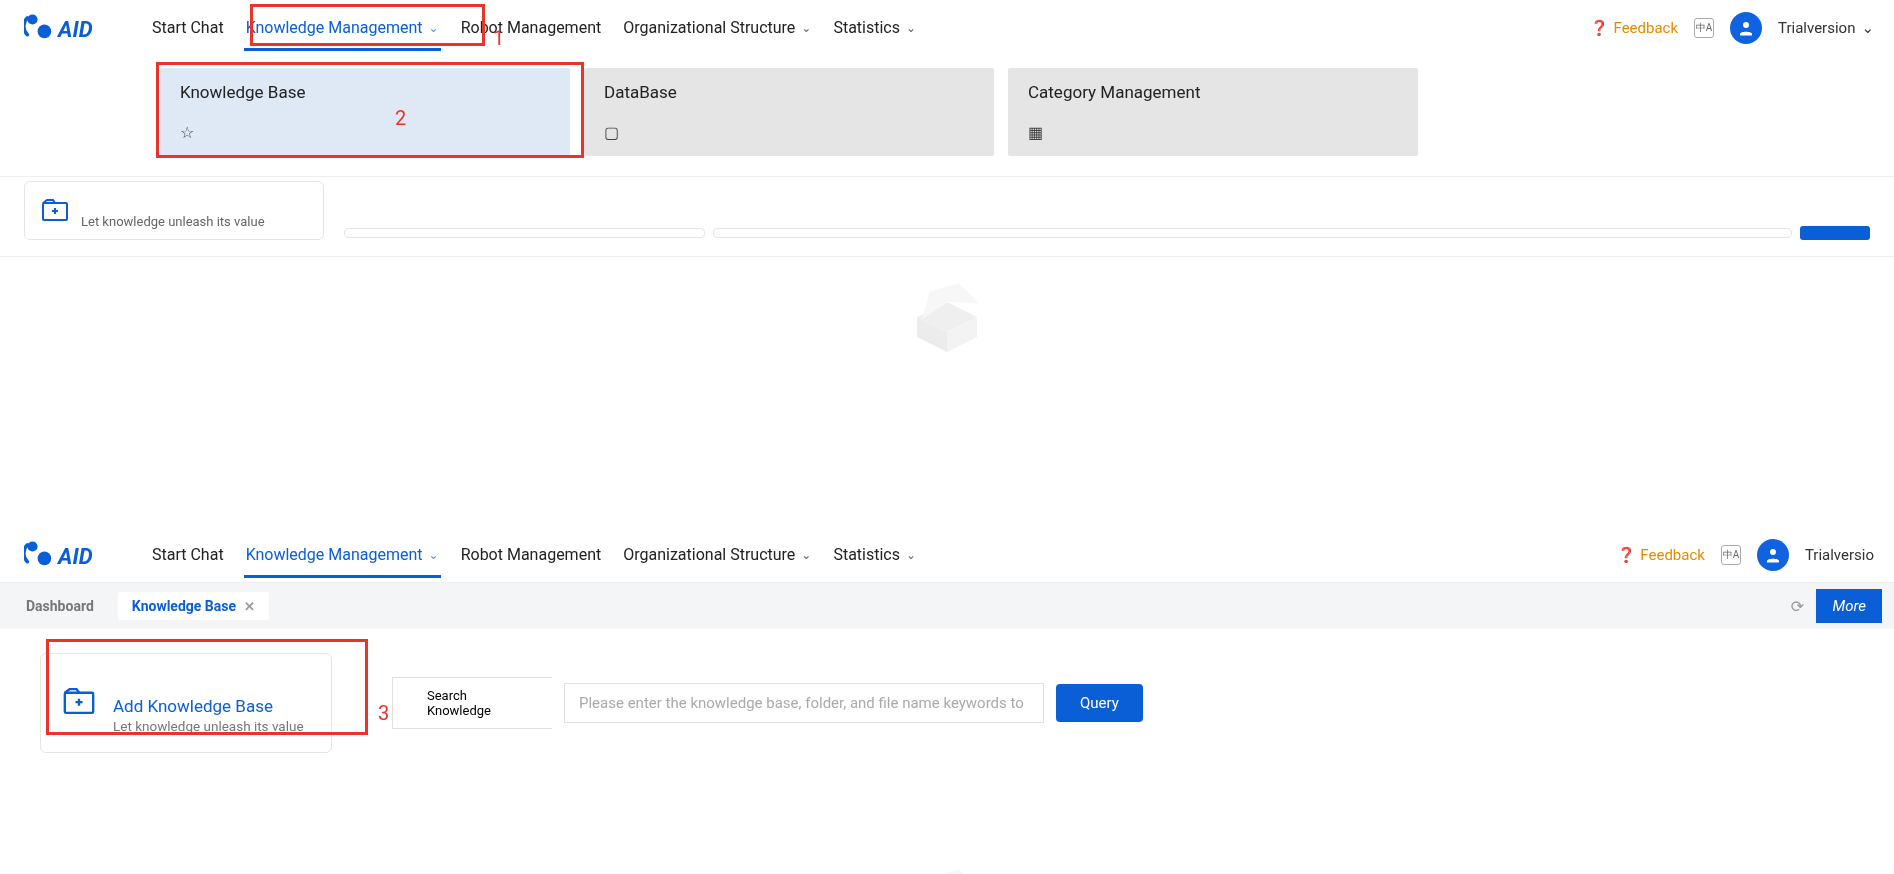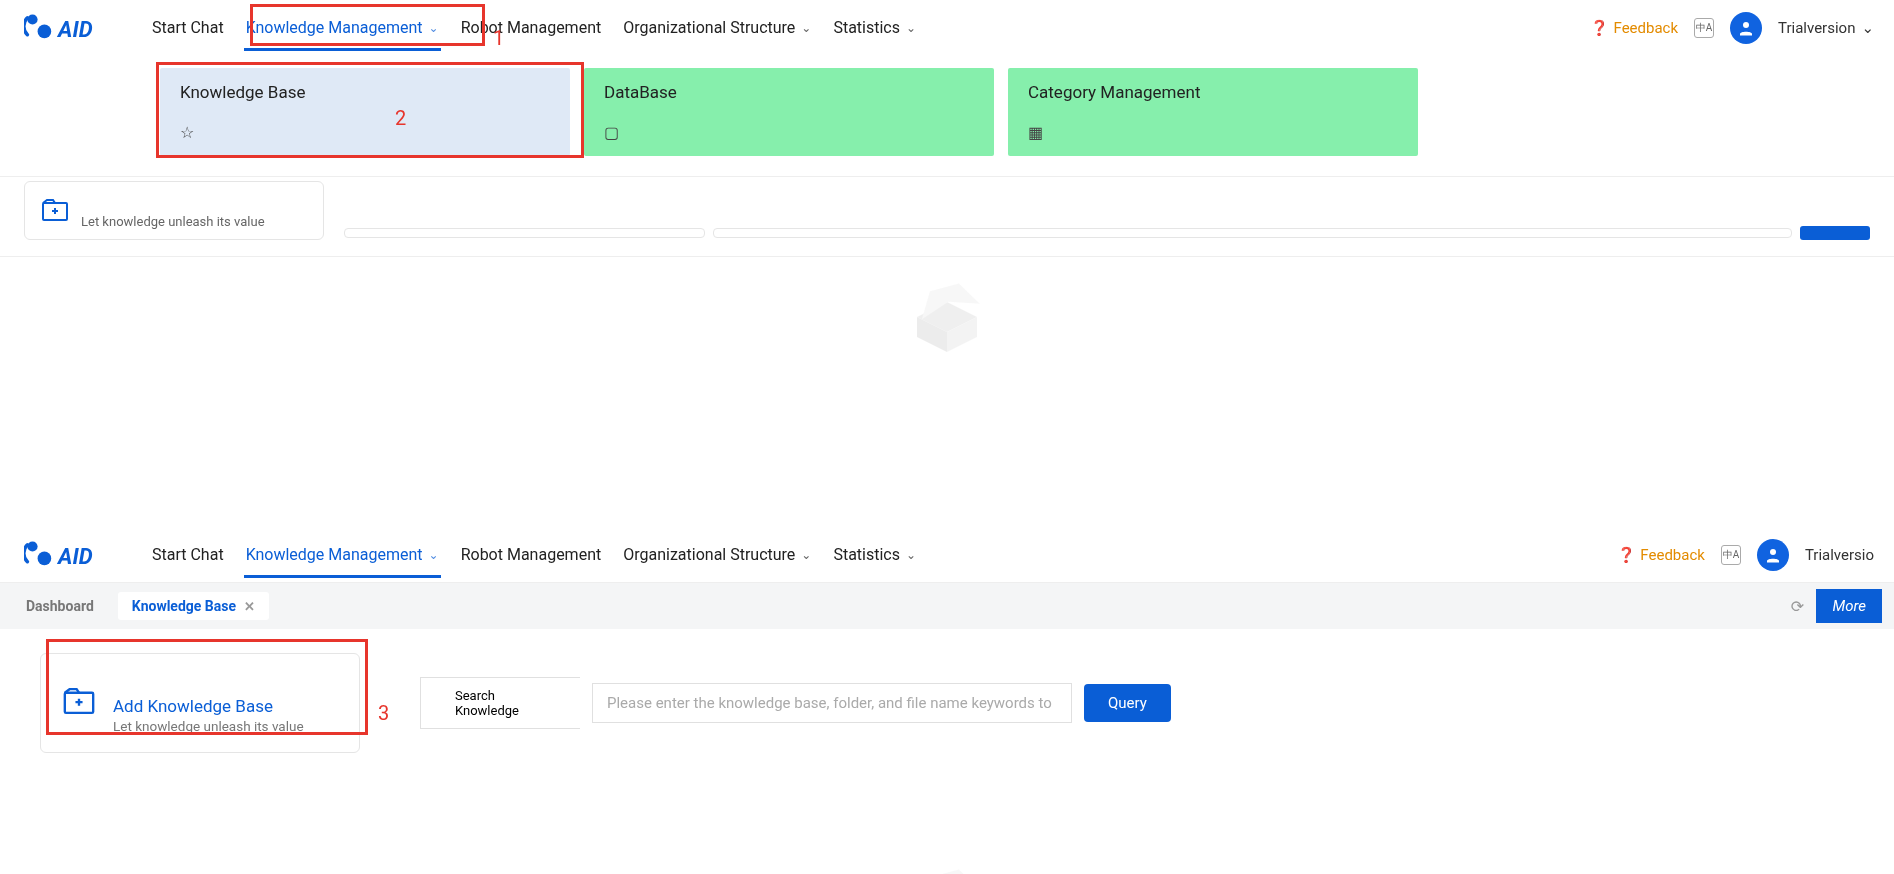--- a/index.html
+++ b/index.html
@@ -16,21 +16,21 @@
   .feedback { color: #e38b00; font-size: 15px; display:flex; align-items:center; gap:4px; cursor:pointer;}
   .lang-icon { width:20px; height:20px; border:1px solid #aaa; border-radius:3px; display:flex; align-items:center; justify-content:center; font-size:10px; color:#666; cursor:pointer;}
   .avatar { width:32px; height:32px; border-radius:50%; background:#1063e0; display:flex; align-items:center; justify-content:center; cursor:pointer;}
   .avatar svg { width:18px; height:18px; fill:#fff; }
   .user-label { font-size:15px; color:#333; display:flex; align-items:center; gap:6px; cursor:pointer;}
   
   .annot-box { position:absolute; border:3px solid #e7352c; pointer-events:none; }
   .annot-num { position:absolute; color:#e7352c; font-size:20px; font-weight:400; }
   
   .mega { display:flex; gap:14px; padding: 12px 0 20px 160px; background:#fff; border-bottom:1px solid #eee; position:relative; }
-  .mega-card { width:410px; height:88px; background:#86efac; border-radius:2px; padding:14px 20px; display:flex; flex-direction:column; justify-content:space-between; cursor:pointer; }
+  .mega-card { width:410px; height:88px; background:#e5e5e5; border-radius:2px; padding:14px 20px; display:flex; flex-direction:column; justify-content:space-between; cursor:pointer; }
   .mega-card.selected { background:#dfe9f6; }
   .mega-card .title { font-size:17px; color:#222; }
   .mega-card .ico { font-size:16px; color:#444; }
   
   .peek-row { padding: 4px 24px 16px 24px; display:flex; align-items:flex-end; gap:20px; border-bottom:1px solid #eee;}
   .peek-card { border:1px solid #e5e5e5; border-radius:6px; padding:8px 16px 10px 16px; display:flex; align-items:center; gap:12px; min-width:300px;}
   .peek-card .ic { width:28px; height:28px; display:flex; align-items:center; justify-content:center; color:#0a5ed6; }
   .peek-card .sub { font-size:13px; color:#666; }
   .peek-right-strip { flex:1; display:flex; gap:8px; align-items:center; }
   .peek-strip { height:10px; border:1px solid #e5e5e5; border-radius:4px; flex:1; }
@@ -39,21 +39,21 @@
   .section2 { margin-top: 170px; }
   .tabbar { background:#f4f5f6; display:flex; align-items:center; padding:6px 12px; gap:10px; }
   .tab { padding:6px 14px; font-size:14px; display:flex; align-items:center; gap:8px; border-radius:3px; cursor:pointer;font-weight:bold;}
   .tab.inactive { color:#777; }
   .tab.active { background:#fff; color:#0a5ed6; }
   .tab .close { font-size:13px; color:#999; }
   .tabbar-right { margin-left:auto; display:flex; align-items:center; gap:10px;}
   .refresh { width:18px; height:18px; color:#999; cursor:pointer; display:flex; align-items:center; justify-content:center;}
   .more-btn { background:#0a5ed6; color:#fff; padding:8px 16px; font-size:15px; border:none; cursor:pointer;font-style:italic;}
   .content { padding: 24px 40px; position:relative; }
-  .add-card { border:1px solid #e5e5e5; border-radius:6px; padding:18px 22px; display:flex; align-items:center; gap:18px; width:320px; cursor:pointer; }
+  .add-card { border:1px solid #e5e5e5; border-radius:6px; padding:18px 22px; display:flex; align-items:center; gap:18px; width:292px; cursor:pointer; }
   .add-card .ic { color:#0a5ed6; }
   .add-card .ttl { font-size:17px; color:#0a5ed6; }
   .add-card .sub { font-size:13.5px; color:#777; margin-top:2px;}
   .search-row { display:flex; align-items:center; gap:12px; margin-left:60px;}
   .search-label { border:1px solid #e0e0e0; padding:10px 34px; font-size:13px; color:#000000; width:160px; border-right:none;}
   .search-input { border:1px solid #e0e0e0; padding:10px 14px; font-size:15px; color:#333; width:480px; }
   .search-input::placeholder { color:#aaa; }
   .query-btn { background:#0a5ed6; color:#fff; border:none; padding:10px 24px; font-size:15px; border-radius:4px; cursor:pointer;}
   .row-flex { display:flex; align-items:center; }
   

